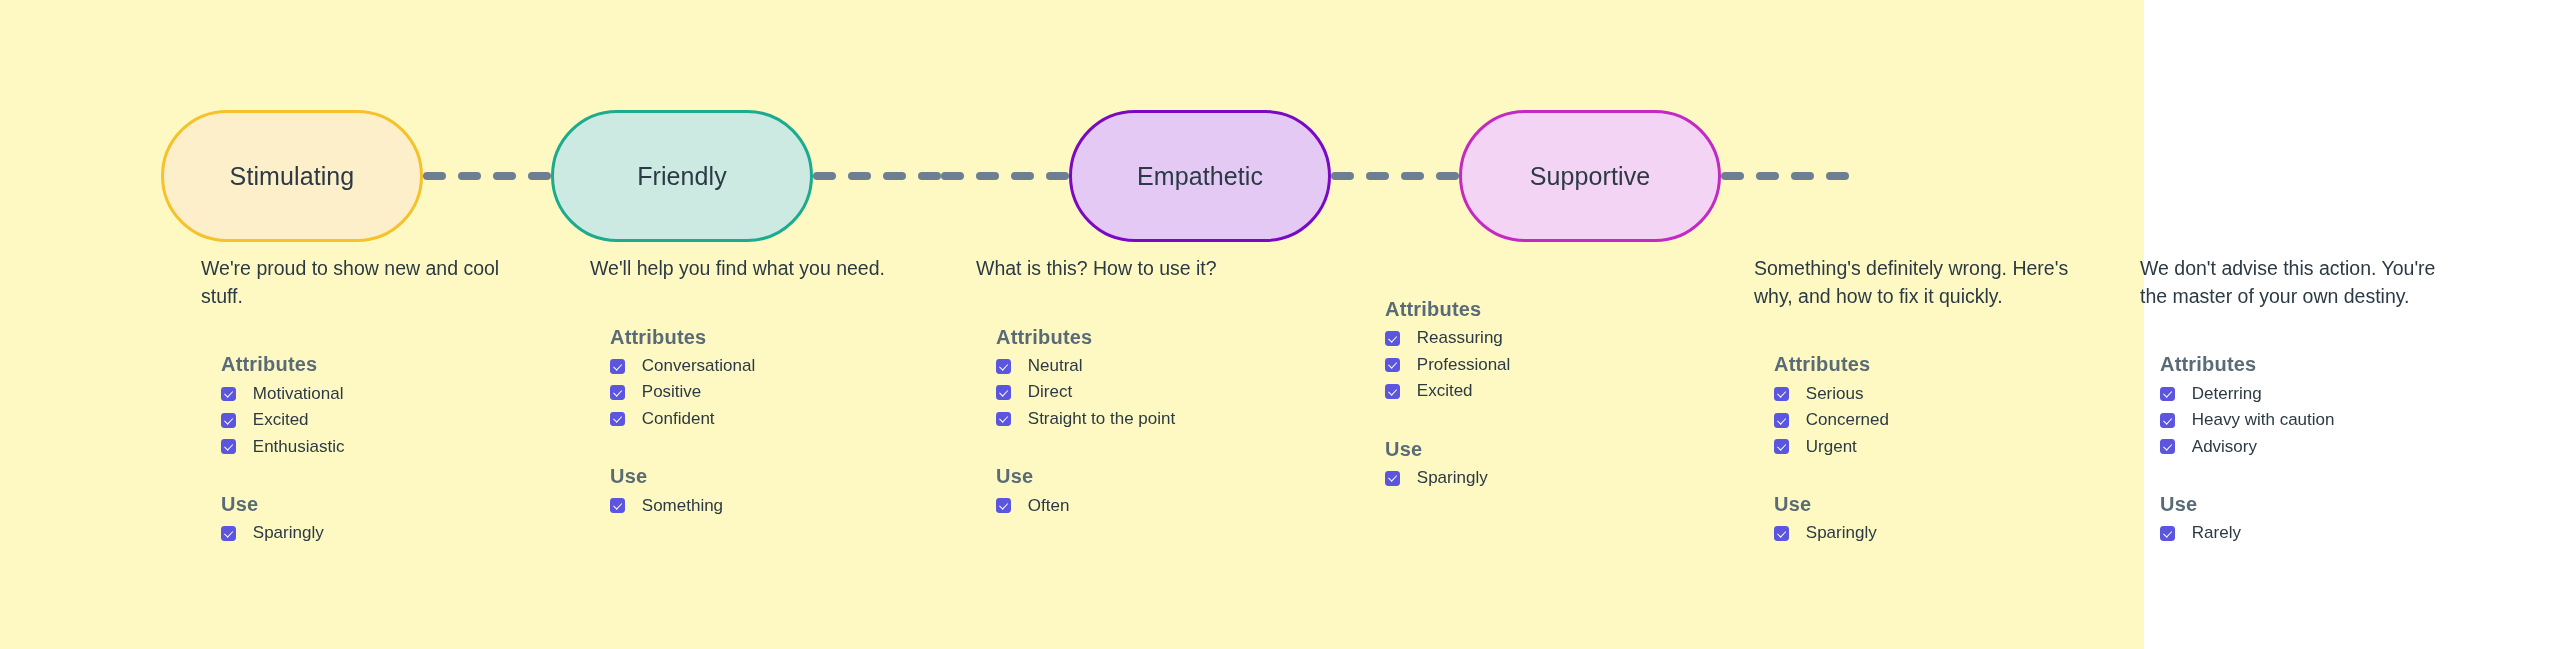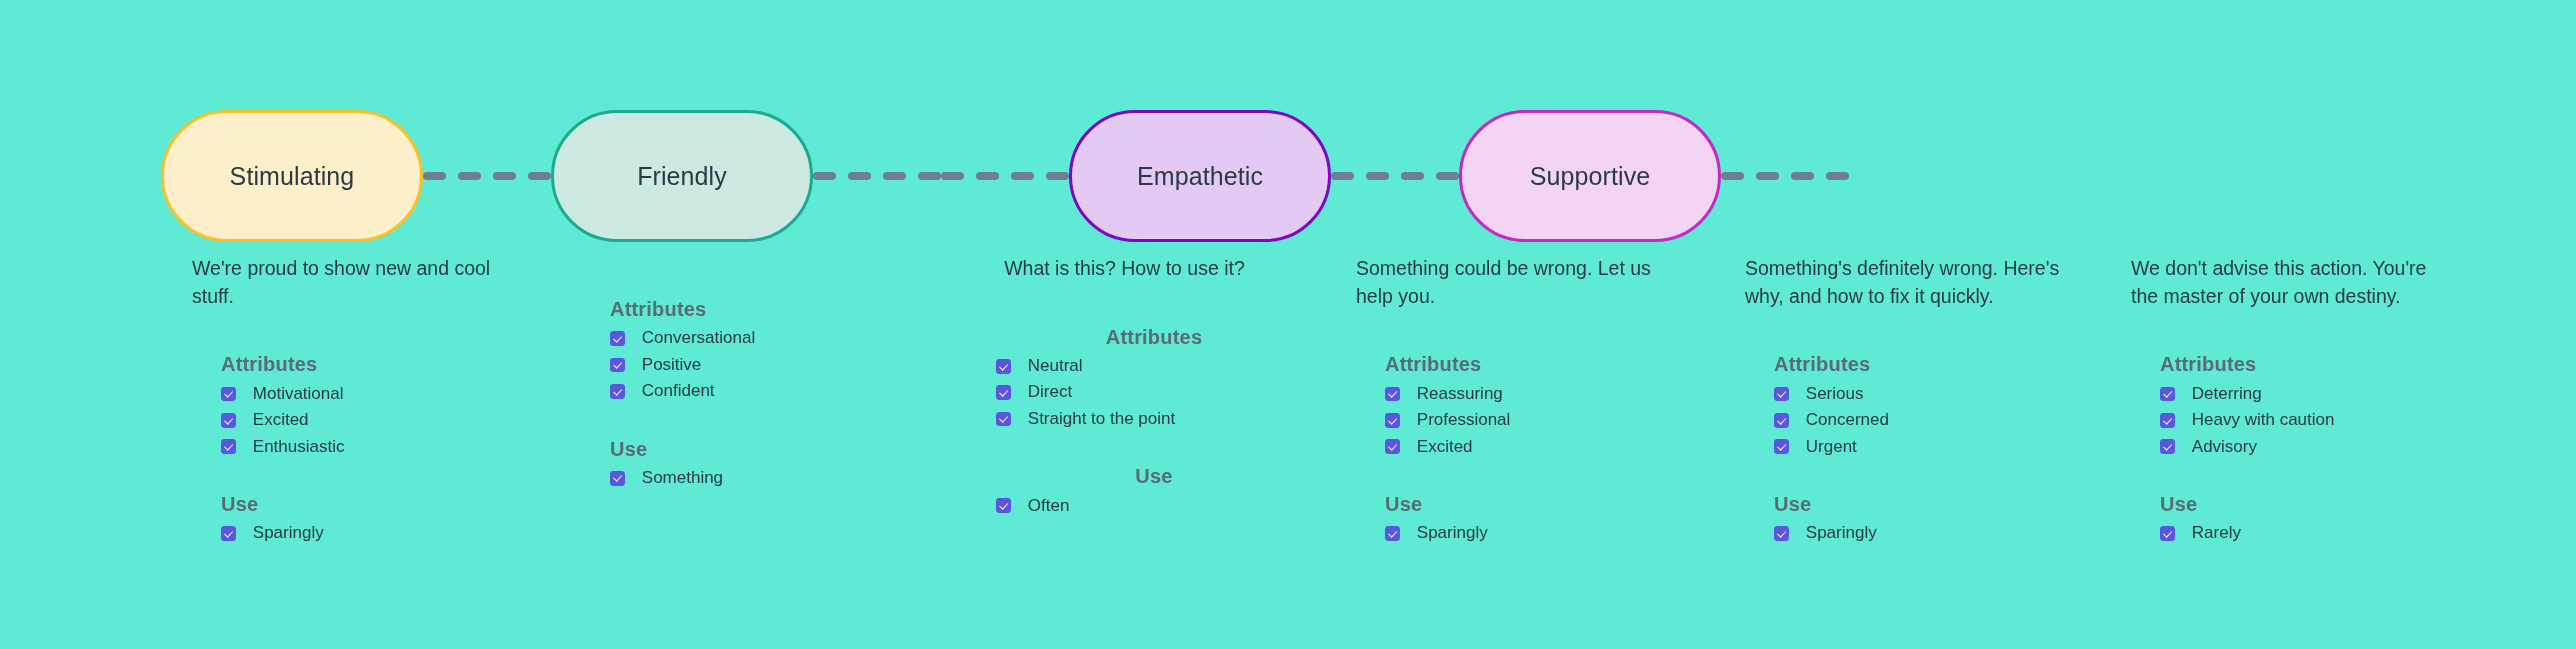--- a/index.html
+++ b/index.html
@@ -8,23 +8,23 @@
   html, body {
     width: 2576px;
     height: 649px;
     background: #ffffff;
     font-family: "Liberation Sans", "DejaVu Sans", sans-serif;
     overflow: hidden;
   }
 
   #tone-spectrum {
     position: relative;
-    width: 2576px;
+    width: 2144px;
     height: 649px;
-    background: #5eead4;
+    background: #fef9c3;
   }
 
   
   .pill-row {
     position: absolute;
     left: 161px;
     top: 109px;
     width: 2190px;
     height: 134px;
     display: flex;
@@ -82,21 +82,21 @@
     position: absolute;
     top: 0;
     width: 376px;
   }
 
   .desc {
     font-size: 19.5px;
     line-height: 1.42;
     color: #2b3a44;
     width: 315px;
-    margin-left: 31px;
+    margin-left: 40px;
   }
 
   .meta {
     margin-top: 43px;
     margin-left: 60px;
   }
 
   .group-title {
     font-size: 20px;
     font-weight: 700;
@@ -210,20 +210,21 @@
             <span class="check-label">Enthusiastic</span>
           </div>
           <div class="group-title use-title">Use</div>
           <div class="check-row">
             <span class="checkbox" style="background: rgb(91, 85, 224);"></span>
             <span class="check-label">Sparingly</span>
           </div>
         </div>
       </div>
       <div class="col" style="left: 550px;">
+        <div class="desc">We'll help you find what you need.</div>
         <div class="meta">
           <div class="group-title">Attributes</div>
           <div class="check-row">
             <span class="checkbox" style="background: rgb(91, 85, 224);"></span>
             <span class="check-label">Conversational</span>
           </div>
           <div class="check-row">
             <span class="checkbox" style="background: rgb(91, 85, 224);"></span>
             <span class="check-label">Positive</span>
           </div>
@@ -231,21 +232,21 @@
             <span class="checkbox" style="background: rgb(91, 85, 224);"></span>
             <span class="check-label">Confident</span>
           </div>
           <div class="group-title use-title">Use</div>
           <div class="check-row">
             <span class="checkbox" style="background: rgb(91, 85, 224);"></span>
             <span class="check-label">Something</span>
           </div>
         </div>
       </div>
-      <div class="col" style="left: 936px; text-align: center;">
+      <div class="col" style="left: 936px;">
         <div class="desc">What is this? How to use it?</div>
         <div class="meta">
           <div class="group-title">Attributes</div>
           <div class="check-row">
             <span class="checkbox" style="background: rgb(91, 85, 224);"></span>
             <span class="check-label">Neutral</span>
           </div>
           <div class="check-row">
             <span class="checkbox" style="background: rgb(91, 85, 224);"></span>
             <span class="check-label">Direct</span>
@@ -255,21 +256,20 @@
             <span class="check-label">Straight to the point</span>
           </div>
           <div class="group-title use-title">Use</div>
           <div class="check-row">
             <span class="checkbox" style="background: rgb(91, 85, 224);"></span>
             <span class="check-label">Often</span>
           </div>
         </div>
       </div>
       <div class="col" style="left: 1325px;">
-        <div class="desc">Something could be wrong. Let us help you.</div>
         <div class="meta">
           <div class="group-title">Attributes</div>
           <div class="check-row">
             <span class="checkbox" style="background: rgb(91, 85, 224);"></span>
             <span class="check-label">Reassuring</span>
           </div>
           <div class="check-row">
             <span class="checkbox" style="background: rgb(91, 85, 224);"></span>
             <span class="check-label">Professional</span>
           </div>

